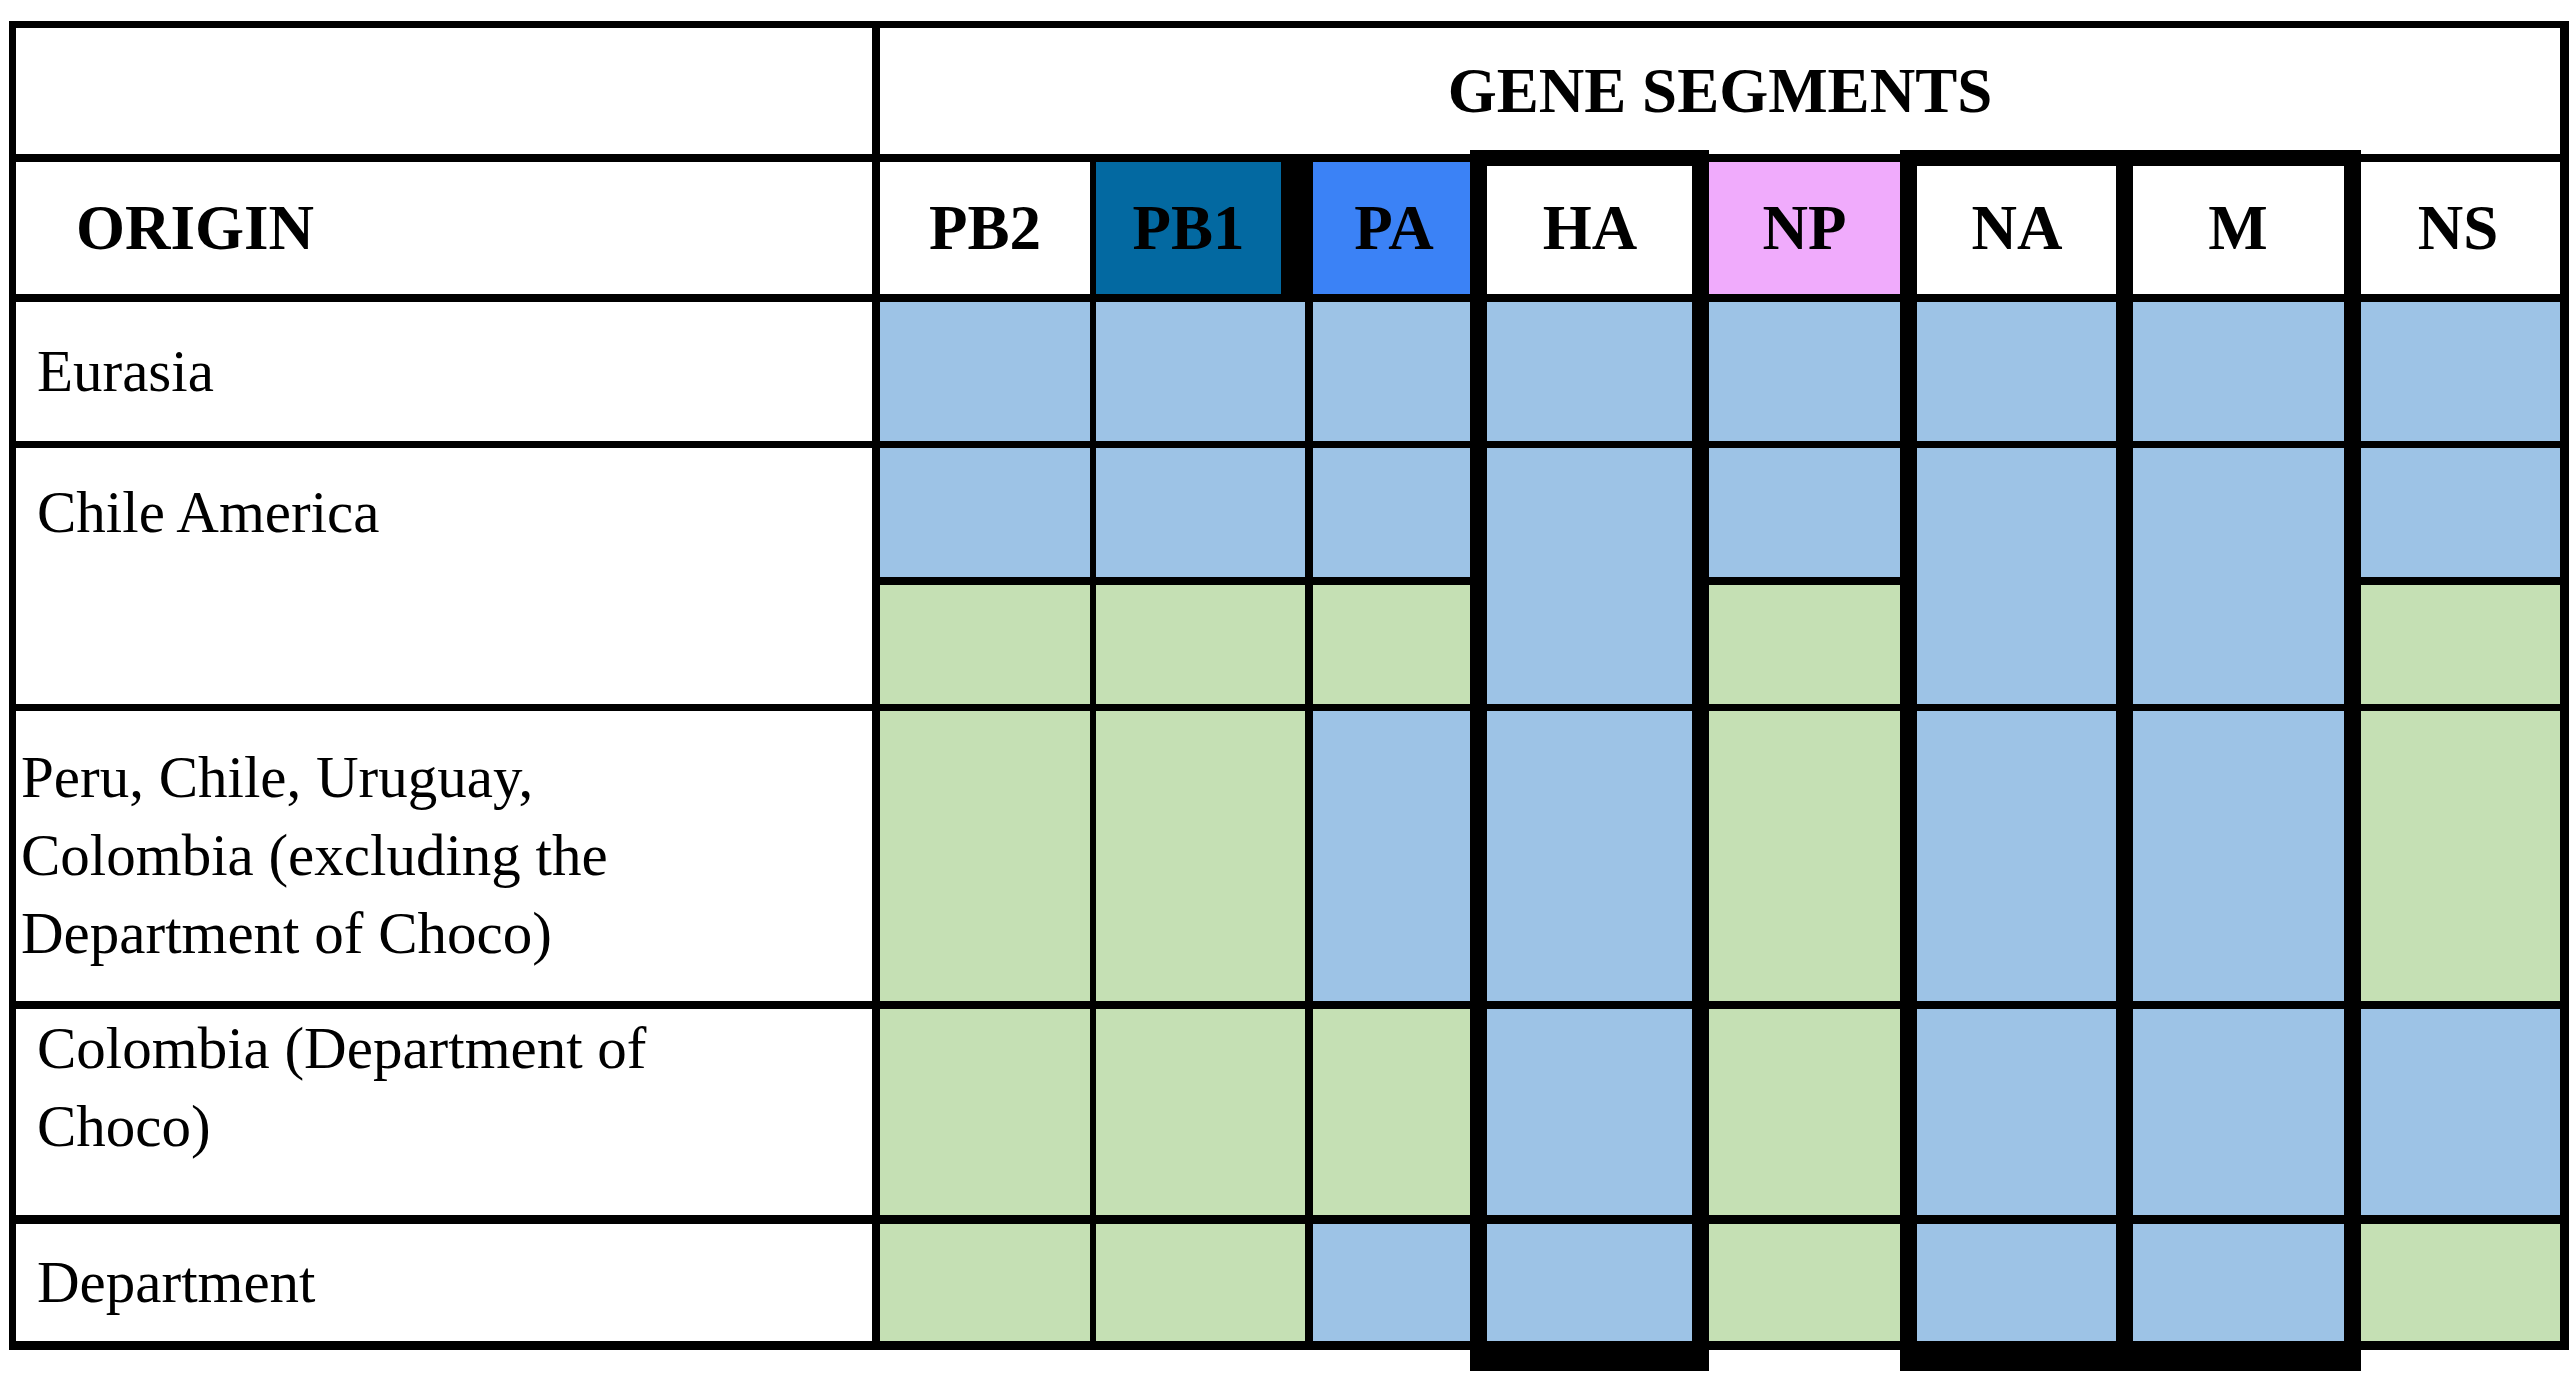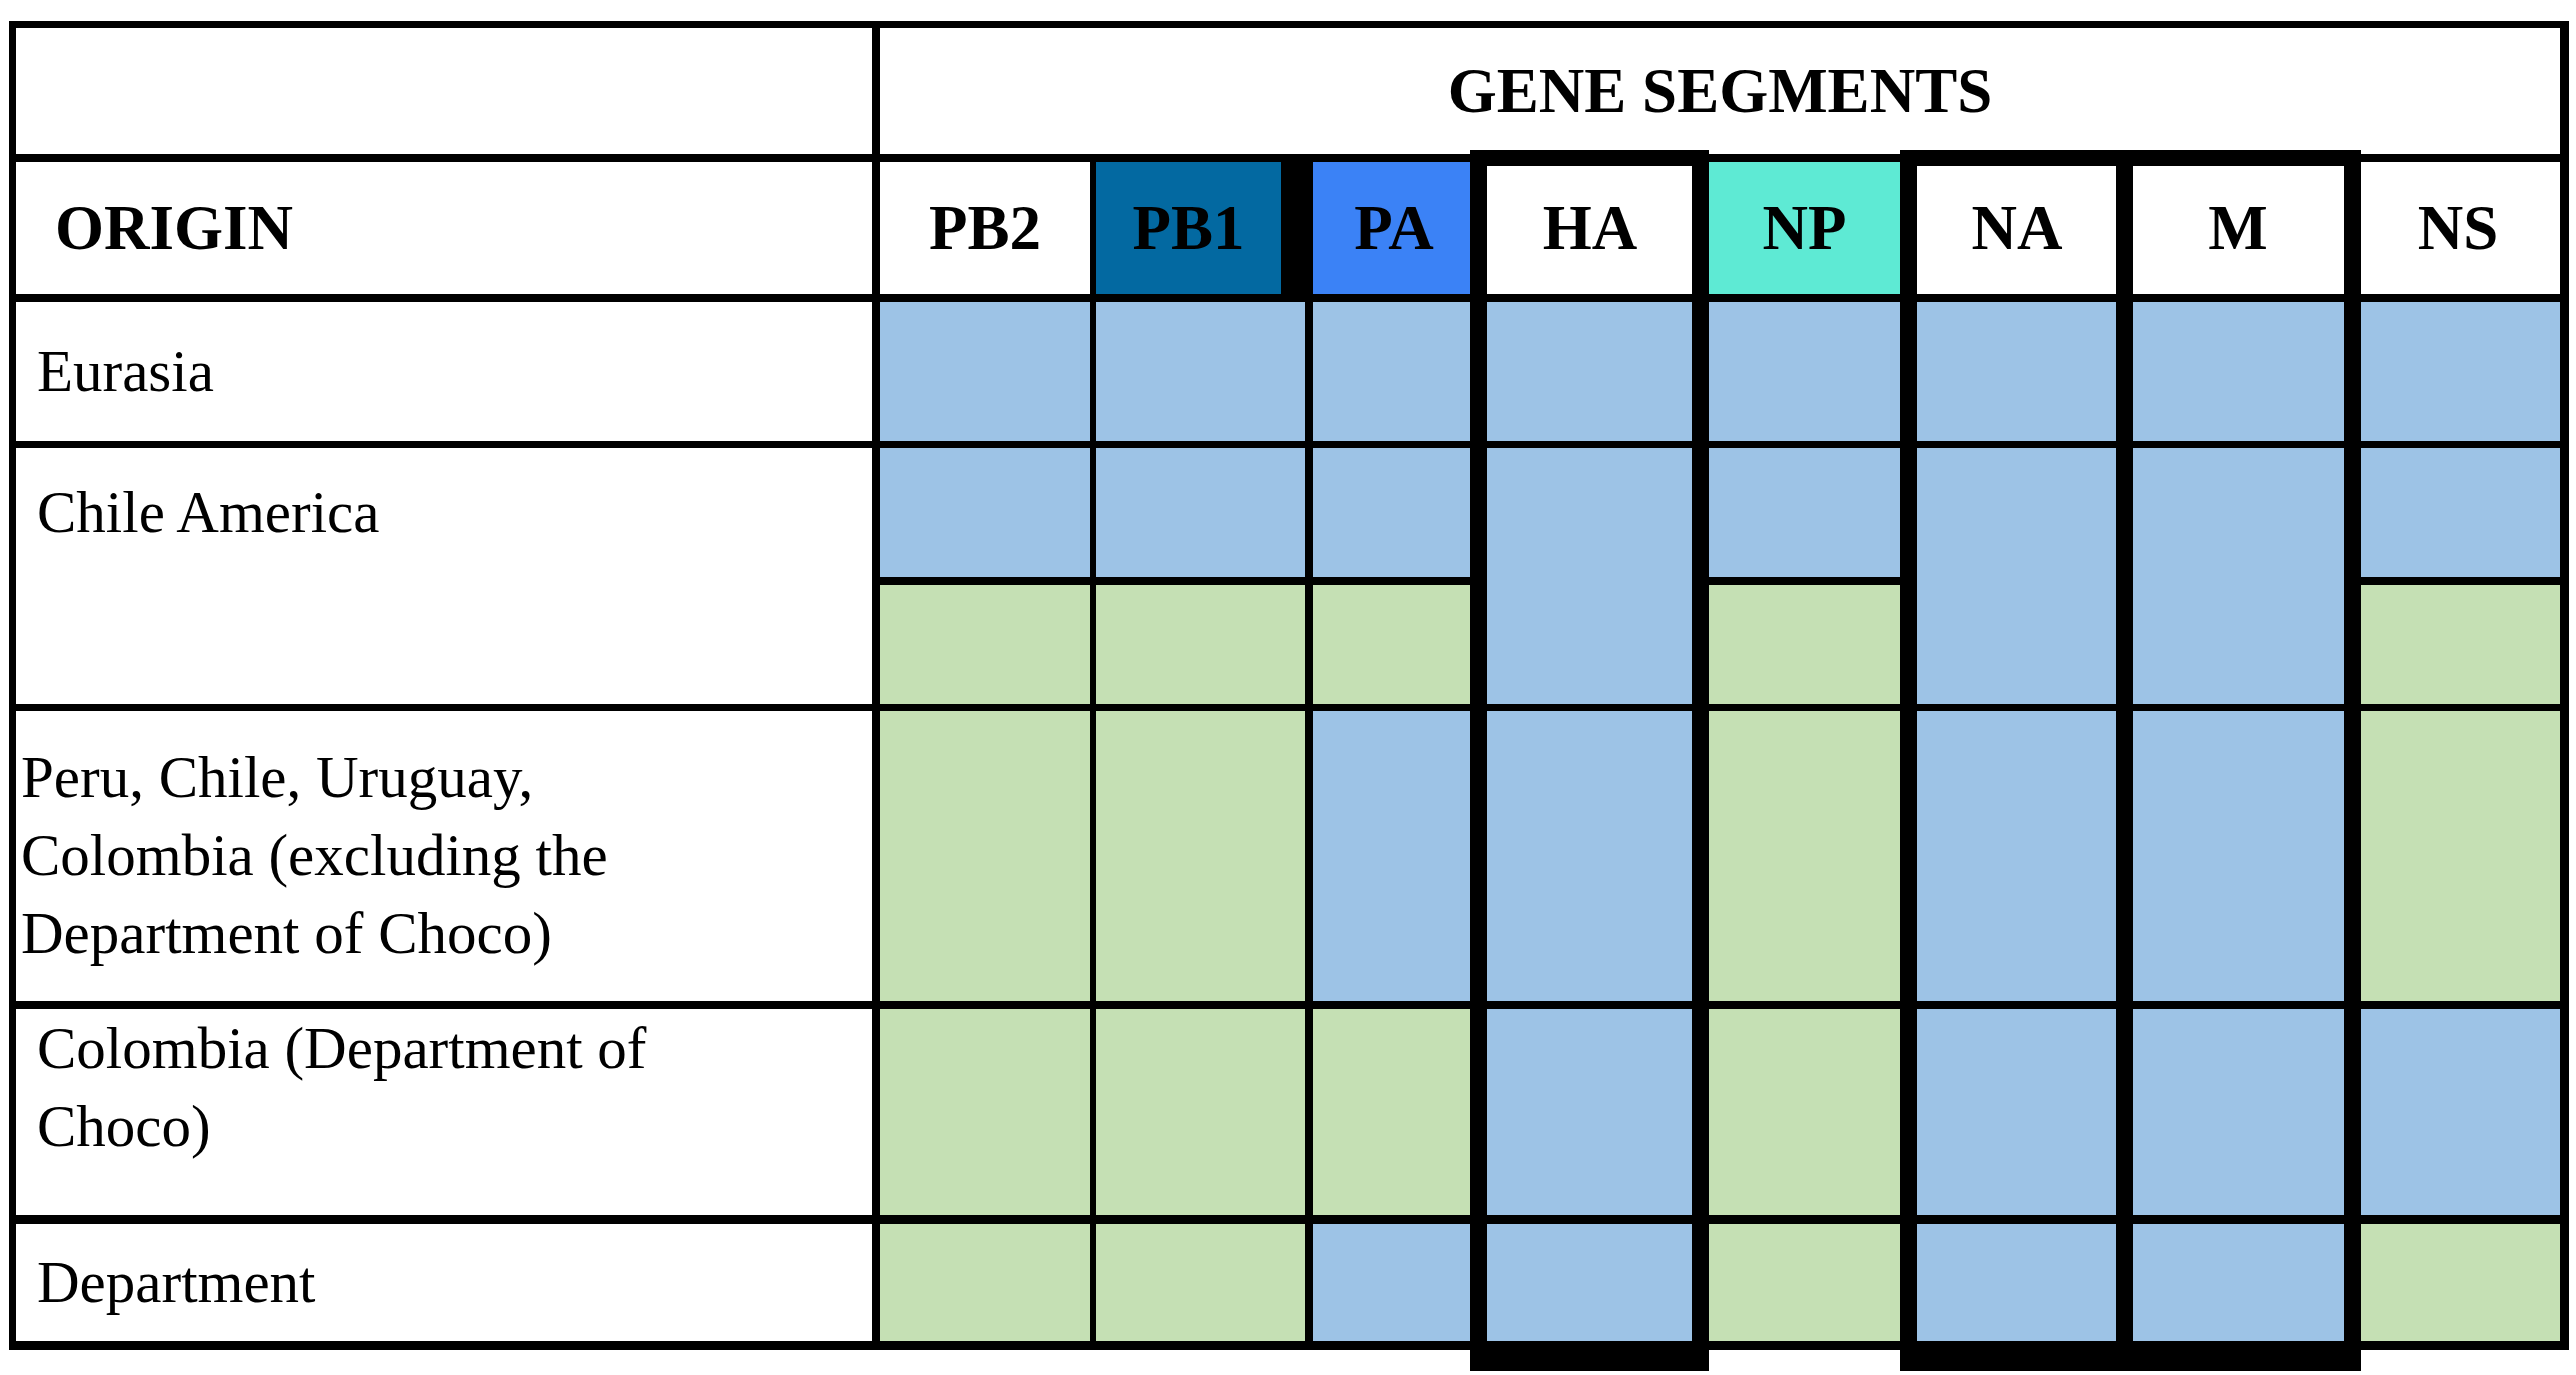--- a/index.html
+++ b/index.html
@@ -5,21 +5,21 @@
   html,body{margin:0;padding:0;background:#fff;}
   body{width:2576px;height:1376px;position:relative;overflow:hidden;
        font-family:"Liberation Serif","DejaVu Serif",serif;color:#000;}
   .backdrop{position:absolute;left:8.8px;top:20.5px;width:2560px;height:1329px;background:#000;}
   .cell{position:absolute;background:#fff;}
   .hdr{display:flex;align-items:center;justify-content:center;
        font-weight:bold;font-size:63px;white-space:nowrap;}
   .origin-label{position:absolute;display:flex;align-items:center;
        font-size:59px;line-height:1.32;padding:0 102px 0 21px;box-sizing:border-box;
        background:transparent;}
-  .origin-hdr{justify-content:flex-start;padding-left:39px;box-sizing:border-box;}
+  .origin-hdr{justify-content:flex-start;padding-left:60px;box-sizing:border-box;}
   .hl-box{position:absolute;background:transparent;border-style:solid;border-color:#000;
        border-width:16px 17.6px 22px 17.6px;box-sizing:border-box;z-index:5;pointer-events:none;}
   #hl-ha{left:1470px;top:150px;width:239px;height:1221px;}
   #hl-na{left:1900px;top:150px;width:233px;height:1221px;}
   #hl-m{left:2116px;top:150px;width:245px;height:1221px;}
   #h1-origin{left:16px;top:28px;width:856px;height:126px;}
   #h1-title{left:880px;top:28px;width:1680px;height:126px;}
   #h2-origin{left:16px;top:162px;width:856px;height:132px;}
 </style>
 </head>
@@ -29,21 +29,21 @@
 
 <div class="cell" id="h1-origin"></div>
 <div class="cell hdr" id="h1-title">GENE SEGMENTS</div>
 <div class="cell hdr origin-hdr" id="h2-origin">ORIGIN</div>
 
 <div id="generated-cells">
     <div class="cell hdr" style="left: 880px; top: 162px; width: 210px; height: 132px; background: rgb(255, 255, 255);">PB2</div>
     <div class="cell hdr" style="left: 1096px; top: 162px; width: 185px; height: 132px; background: #0369a1;">PB1</div>
     <div class="cell hdr" style="left: 1313px; top: 162px; width: 162px; height: 132px; background: #3b82f6;">PA</div>
     <div class="cell hdr" style="left: 1483px; top: 162px; width: 214px; height: 132px; background: rgb(255, 255, 255);">HA</div>
-    <div class="cell hdr" style="left: 1704px; top: 162px; width: 201px; height: 132px; background: #5eead4;">NP</div>
+    <div class="cell hdr" style="left: 1704px; top: 162px; width: 201px; height: 132px; background: #f0abfc;">NP</div>
     <div class="cell hdr" style="left: 1913px; top: 162px; width: 208px; height: 132px; background: rgb(255, 255, 255);">NA</div>
     <div class="cell hdr" style="left: 2128px; top: 162px; width: 220px; height: 132px; background: rgb(255, 255, 255);">M</div>
     <div class="cell hdr" style="left: 2356px; top: 162px; width: 204px; height: 132px; background: rgb(255, 255, 255);">NS</div>
     <div class="cell" style="left: 16px; top: 302px; width: 856px; height: 139px; background: rgb(255, 255, 255);"></div>
     <div class="origin-label" style="left: 16px; top: 302px; width: 856px; height: 139px;">Eurasia</div>
     <div class="cell" style="left: 880px; top: 302px; width: 210px; height: 139px; background: rgb(157, 195, 230);"></div>
     <div class="cell" style="left: 1096px; top: 302px; width: 209px; height: 139px; background: rgb(157, 195, 230);"></div>
     <div class="cell" style="left: 1313px; top: 302px; width: 162px; height: 139px; background: rgb(157, 195, 230);"></div>
     <div class="cell" style="left: 1483px; top: 302px; width: 214px; height: 139px; background: rgb(157, 195, 230);"></div>
     <div class="cell" style="left: 1704px; top: 302px; width: 201px; height: 139px; background: rgb(157, 195, 230);"></div>

